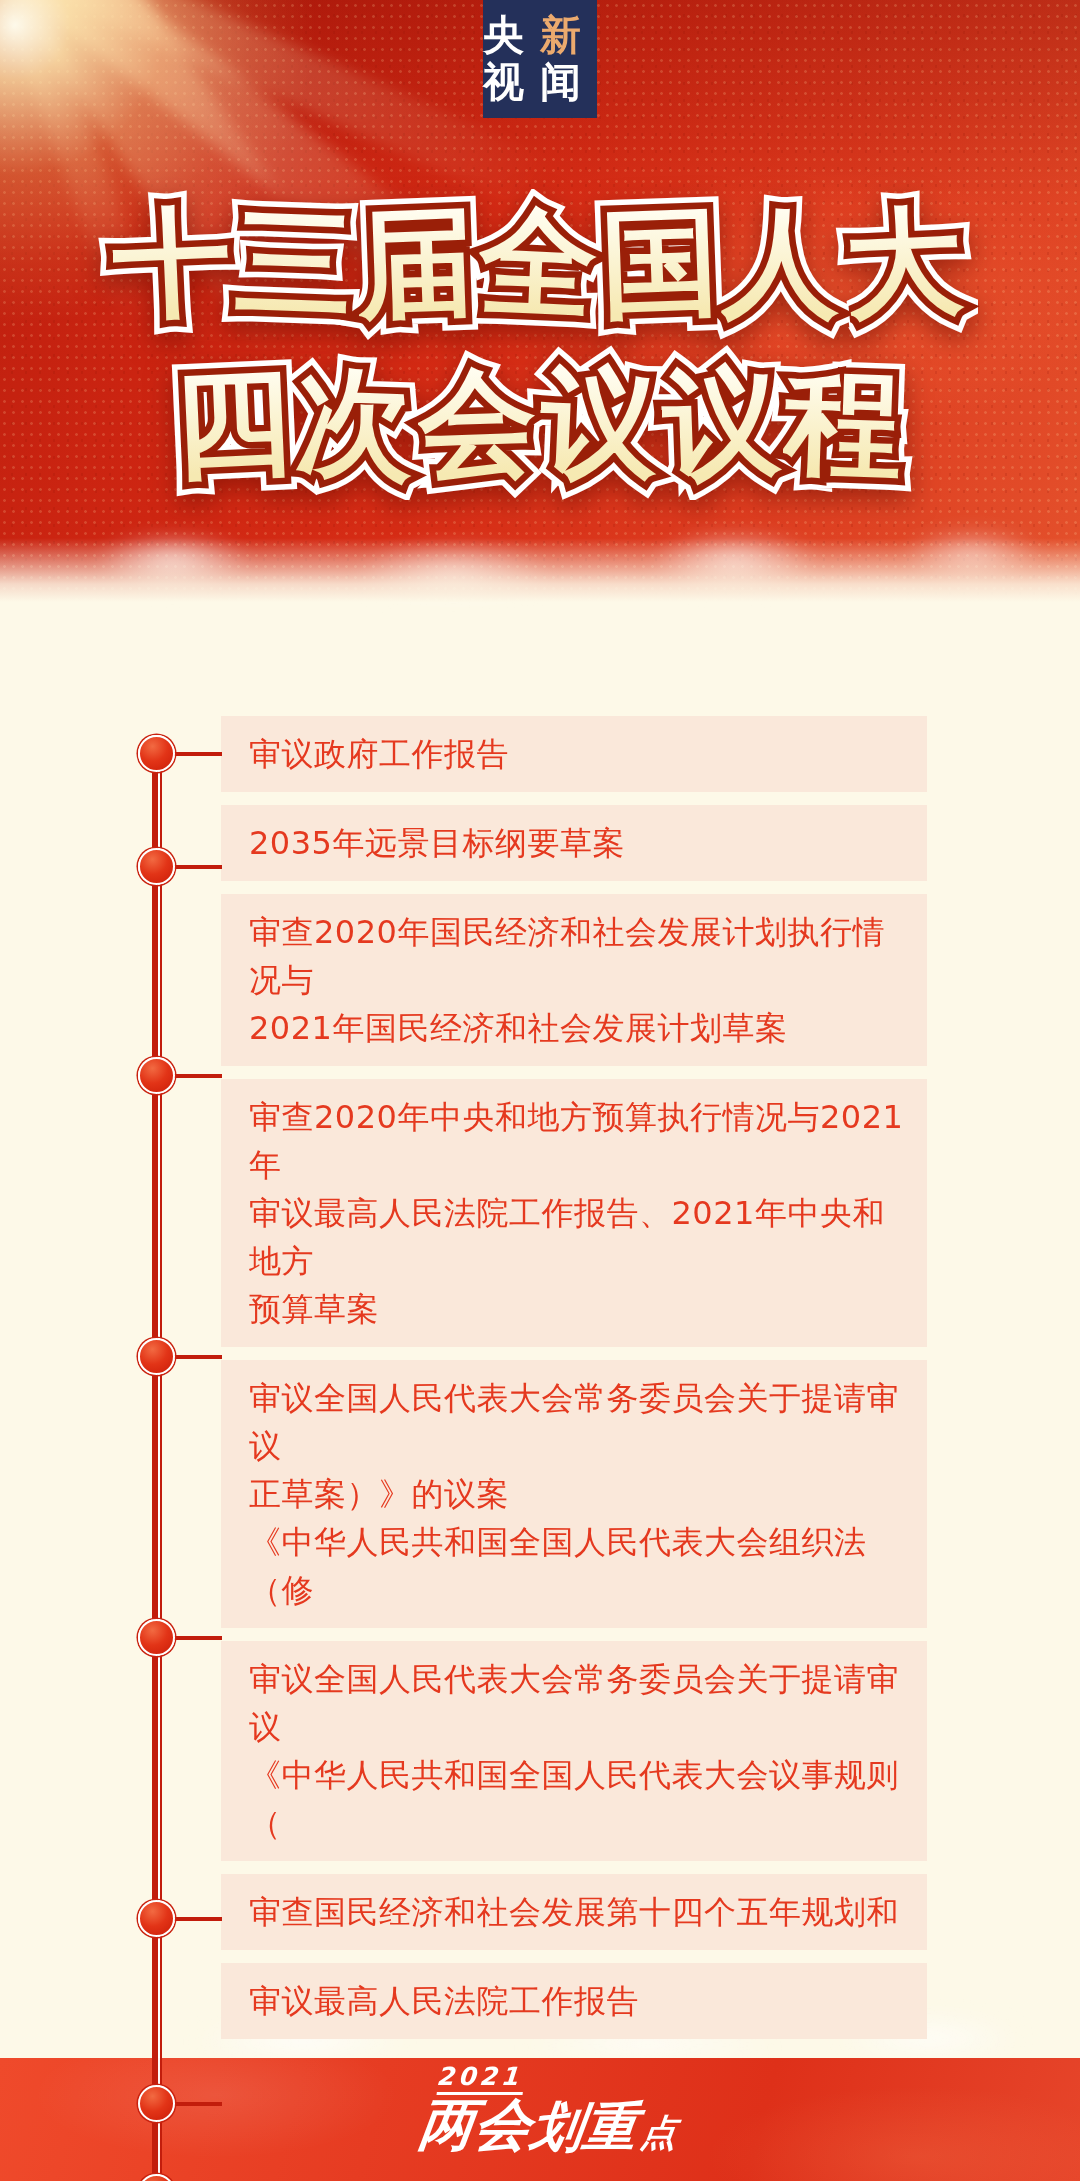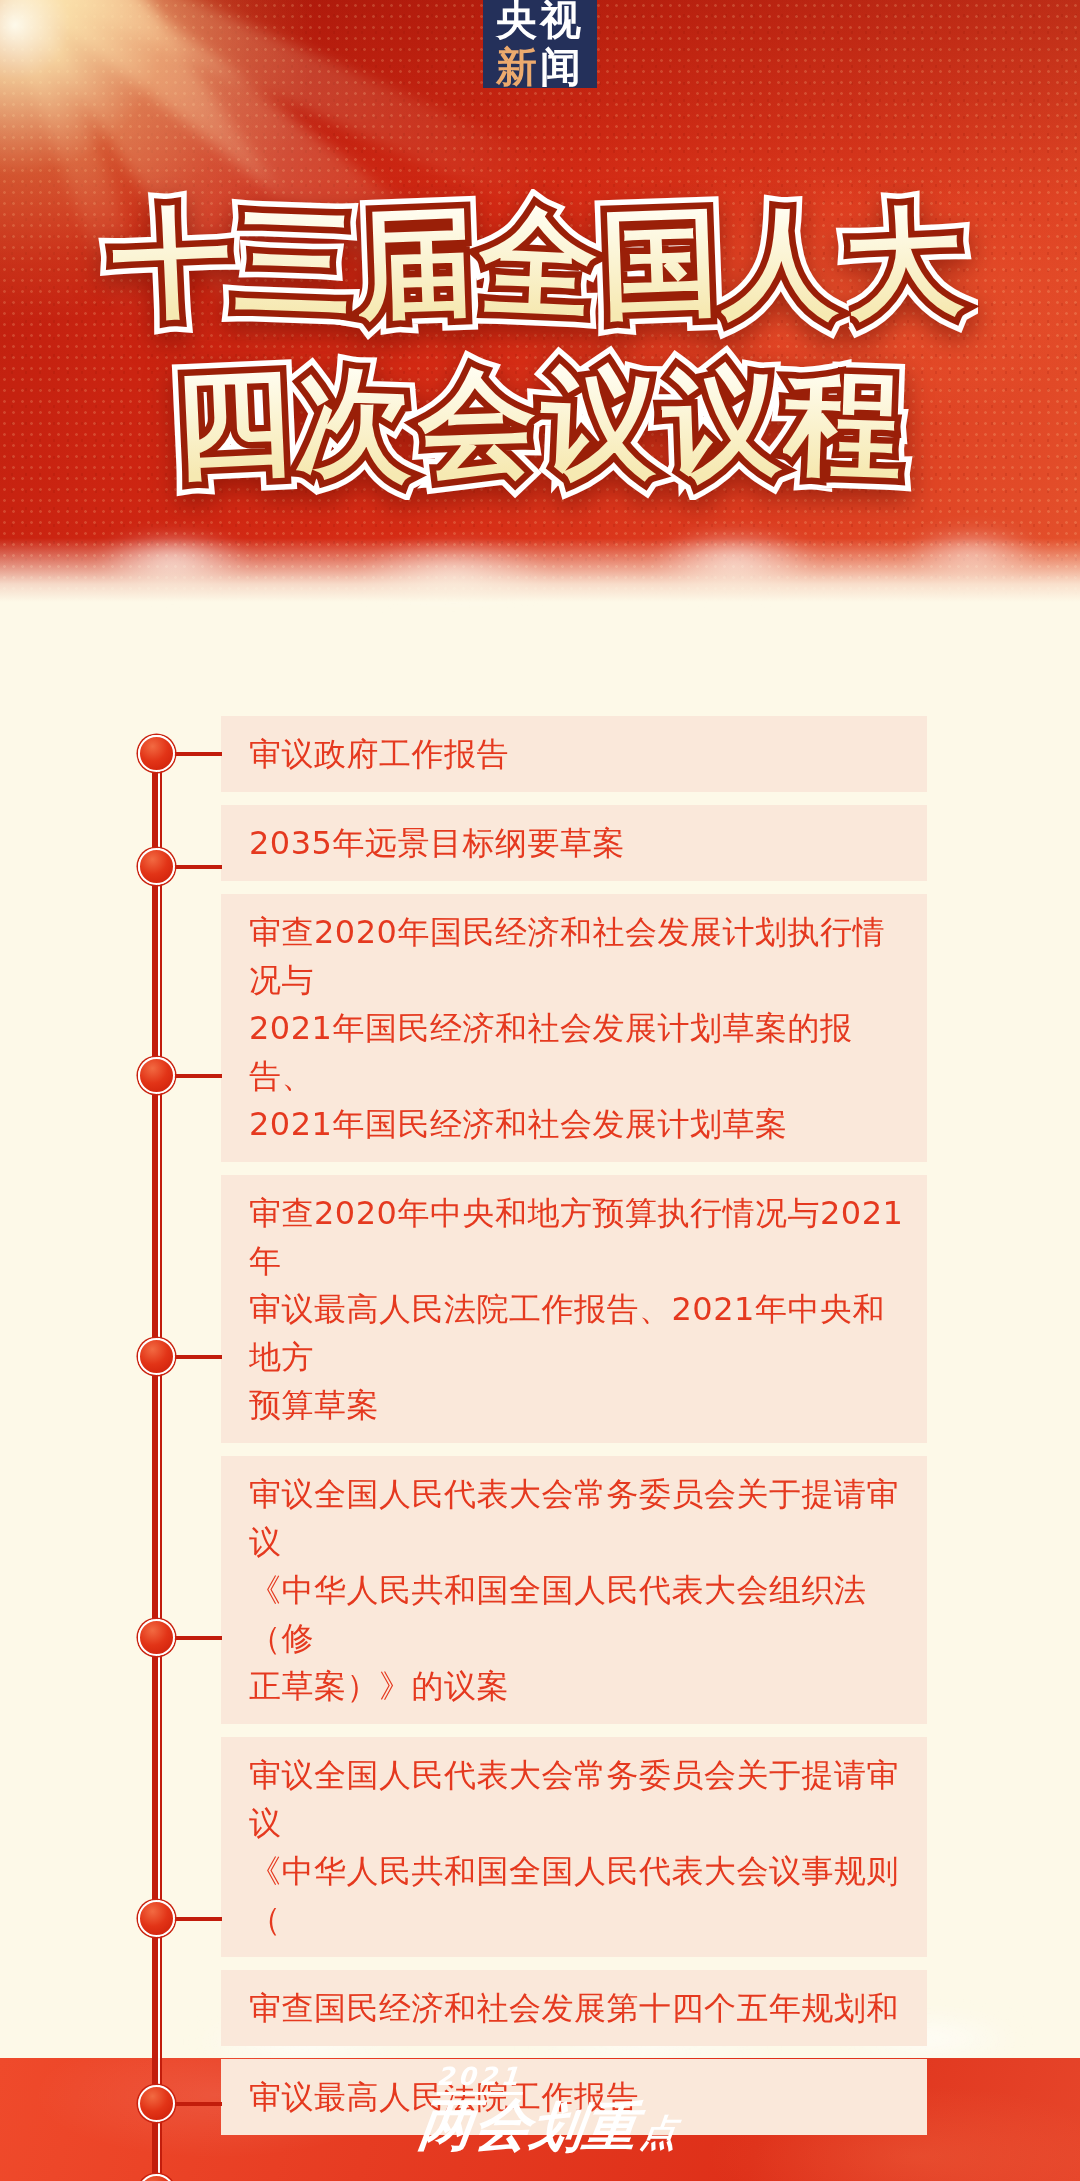--- a/index.html
+++ b/index.html
@@ -45,23 +45,23 @@
       radial-gradient(ellipse 120px 45px at 68% 62%, rgba(255,255,255,.7), transparent 72%),
       radial-gradient(ellipse 100px 40px at 90% 55%, rgba(255,255,255,.55), transparent 72%);
   }
   .banner-fade{
     position:absolute; left:0; right:0; bottom:0; height:64px;
     background:linear-gradient(180deg, rgba(253,249,232,0), rgba(253,249,232,.85) 72%, #fdf9e8 100%);
   }
 
   
   .brand{
-    position:absolute; left:483px; top:0; width:114px; height:88px;
+    position:absolute; left:483px; top:0; width:114px; height:118px;
     background:#24305a; z-index:6;
-    display:flex; flex-direction:column; align-items:center; justify-content:center;
+    display:flex; flex-direction:row; align-items:center; justify-content:center;
   }
   .brand .row{font-size:41px; font-weight:900; line-height:47px; letter-spacing:3px; color:#ffffff;}
   .brand .gold{color:#ecaa6e;}
 
   
   .title{position:absolute; left:0; width:1080px; height:150px; text-align:center;
     font-weight:900; font-size:118px; line-height:130px; letter-spacing:4px; z-index:4;}
   .title .layer{position:absolute; left:0; top:0; width:100%; white-space:nowrap;}
   .title .layer span{display:inline-block;}
   .title .back{ -webkit-text-stroke:24px #ffffff; color:#ffffff;
@@ -148,32 +148,31 @@
 
   <div class="agenda" id="agenda">
       <div class="agenda-box">
         <div class="agenda-line">审议政府工作报告</div>
       </div>
       <div class="agenda-box">
         <div class="agenda-line">2035年远景目标纲要草案</div>
       </div>
       <div class="agenda-box">
         <div class="agenda-line">审查2020年国民经济和社会发展计划执行情况与</div>
-        <div class="agenda-line">2021年国民经济和社会发展计划草案的报告、</div>
         <div class="agenda-line">2021年国民经济和社会发展计划草案</div>
       </div>
       <div class="agenda-box">
         <div class="agenda-line">审查2020年中央和地方预算执行情况与2021年</div>
         <div class="agenda-line">审议最高人民法院工作报告、2021年中央和地方</div>
         <div class="agenda-line">预算草案</div>
       </div>
       <div class="agenda-box">
         <div class="agenda-line">审议全国人民代表大会常务委员会关于提请审议</div>
+        <div class="agenda-line">正草案）》的议案</div>
         <div class="agenda-line">《中华人民共和国全国人民代表大会组织法（修</div>
-        <div class="agenda-line">正草案）》的议案</div>
       </div>
       <div class="agenda-box">
         <div class="agenda-line">审议全国人民代表大会常务委员会关于提请审议</div>
         <div class="agenda-line">《中华人民共和国全国人民代表大会议事规则（</div>
       </div>
       <div class="agenda-box">
         <div class="agenda-line">审查国民经济和社会发展第十四个五年规划和</div>
       </div>
       <div class="agenda-box">
         <div class="agenda-line">审议最高人民法院工作报告</div>

